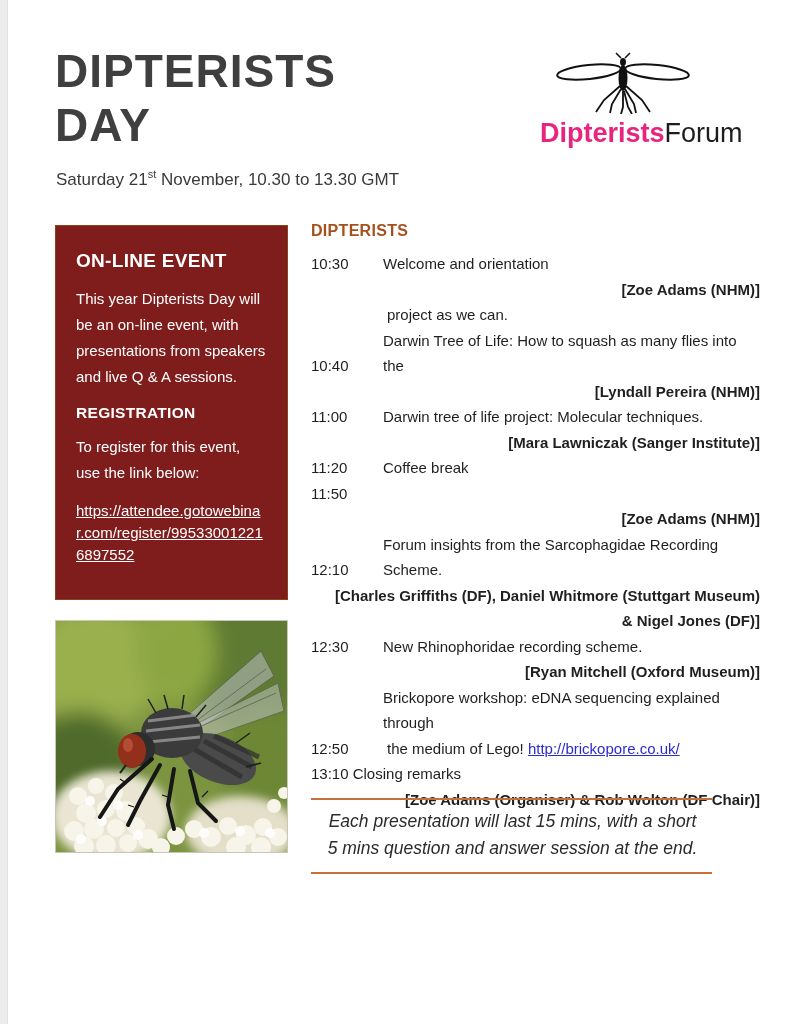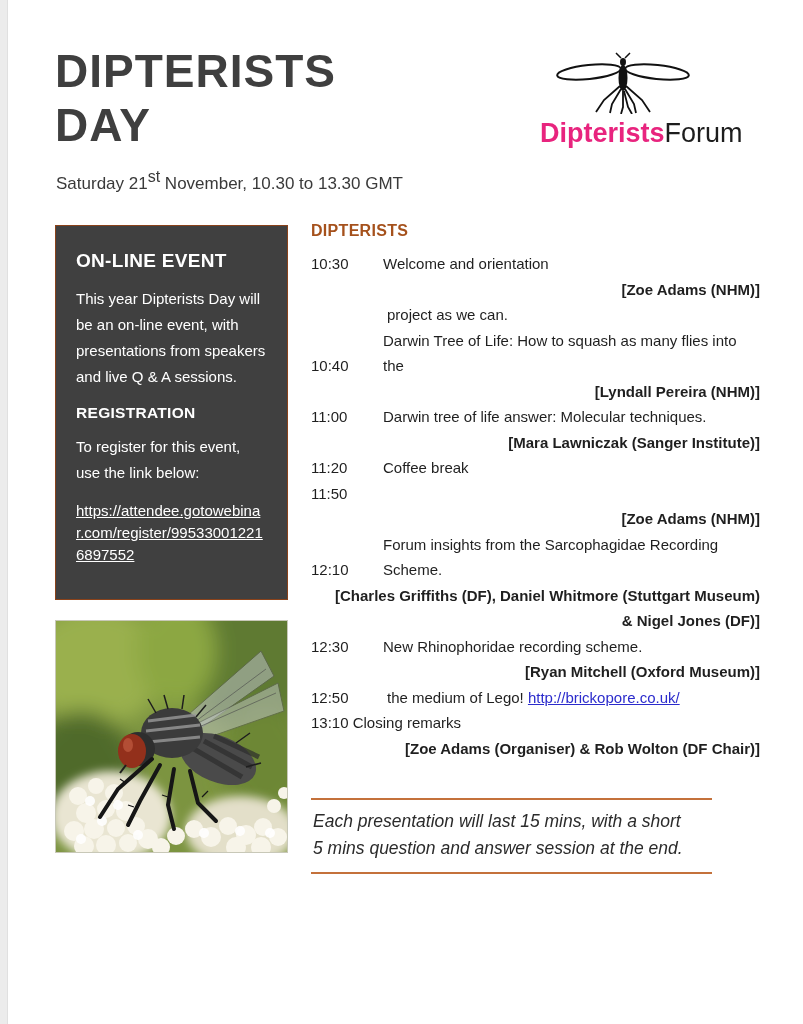--- a/index.html
+++ b/index.html
@@ -15,32 +15,32 @@
   
   .title {
     position:absolute; left:55px; top:44px;
     font-size:46px; font-weight:bold; color:#3f3f3f;
     line-height:54px; letter-spacing:1px;
   }
   .subtitle {
     position:absolute; left:56px; top:168px;
     font-size:17px; color:#3a3a3a;
   }
-  .subtitle sup { font-size:16px; }
+  .subtitle sup { font-size:11px; }
   .logo {
     position:absolute; left:530px; top:52px; width:215px; height:105px;
   }
   .logo-insect { position:absolute; left:18px; top:0; width:150px; height:62px; }
   .logo-text { position:absolute; left:10px; top:66px; font-size:27px; white-space:nowrap; }
   .logo-text .pink { color:#e8247e; font-weight:bold; }
   .logo-text .black { color:#1d1d1d; font-weight:normal; }
   
   .infobox {
     position:absolute; left:55px; top:225px; width:233px; height:375px;
-    background:#404040; border:1px solid #8a421a; color:#ffffff;
+    background:#7f1d1d; border:1px solid #8a421a; color:#ffffff;
     padding:24px 20px 0 20px;
   }
   .infobox h2 { font-size:19px; font-weight:bold; letter-spacing:0.3px; margin-bottom:14px; }
   .infobox p  { font-size:15px; line-height:26px; margin-bottom:14px; }
   .infobox h3 { font-size:15.5px; font-weight:bold; margin-bottom:12px; letter-spacing:0.3px; }
   .infobox a.reg-link {
     color:#ffffff; font-size:15px; line-height:22px;
     word-break:break-all; text-decoration:underline; display:block;
   }
   
@@ -64,21 +64,21 @@
   .prog-line.cont { padding-left:4px; }
   .prog-speaker { font-size:15px; line-height:25.5px; font-weight:bold; color:#1f1f1f; text-align:right; }
   .prog-plain { font-size:15px; line-height:25.5px; color:#1f1f1f; }
   .prog-line a { color:#2b2bcc; text-decoration:underline; }
   
   .note {
     position:absolute; left:311px; top:798px; width:401px;
     border-top:2px solid #c4713b; border-bottom:2px solid #c4713b;
     padding:8px 0 10px 2px;
   }
-  .note div { font-size:17.5px; font-style:italic; color:#2b2b2b; line-height:27px; }
+  .note div { font-size:17.5px; font-style:italic; color:#2b2b2b; line-height:27px;text-align:center; }
 </style>
 </head>
 <body>
 
 <div class="edge-strip"></div>
 
 <div class="title">
   <div>DIPTERISTS</div>
   <div>DAY</div>
 </div>
@@ -224,21 +224,21 @@
         <div class="prog-time">10:40</div>
         <div class="prog-lines">
           <div class="prog-line cont">project as we can.</div>
           <div class="prog-line">Darwin Tree of Life: How to squash as many flies into the</div>
         </div>
       </div>
       <div class="prog-speaker">[Lyndall Pereira (NHM)]</div>
       <div class="prog-row">
         <div class="prog-time">11:00</div>
         <div class="prog-lines">
-          <div class="prog-line">Darwin tree of life answer: Molecular techniques.</div>
+          <div class="prog-line">Darwin tree of life project: Molecular techniques.</div>
         </div>
       </div>
       <div class="prog-speaker">[Mara Lawniczak (Sanger Institute)]</div>
       <div class="prog-row">
         <div class="prog-time">11:20</div>
         <div class="prog-lines">
           <div class="prog-line">Coffee break</div>
         </div>
       </div>
       <div class="prog-row">
@@ -256,20 +256,21 @@
       <div class="prog-row">
         <div class="prog-time">12:30</div>
         <div class="prog-lines">
           <div class="prog-line">New Rhinophoridae recording scheme.</div>
         </div>
       </div>
       <div class="prog-speaker">[Ryan Mitchell (Oxford Museum)]</div>
       <div class="prog-row">
         <div class="prog-time">12:50</div>
         <div class="prog-lines">
+          <div class="prog-line">Brickopore workshop: eDNA sequencing explained through</div>
           <div class="prog-line cont"><span>the medium of Lego! </span><a href="#">http://brickopore.co.uk/</a></div>
         </div>
       </div>
       <div class="prog-plain">13:10 Closing remarks</div>
       <div class="prog-speaker">[Zoe Adams (Organiser) &amp; Rob Wolton (DF Chair)]</div>
     </div>
 </div>
 
 <div class="note">
   <div>Each presentation will last 15 mins, with a short</div>

